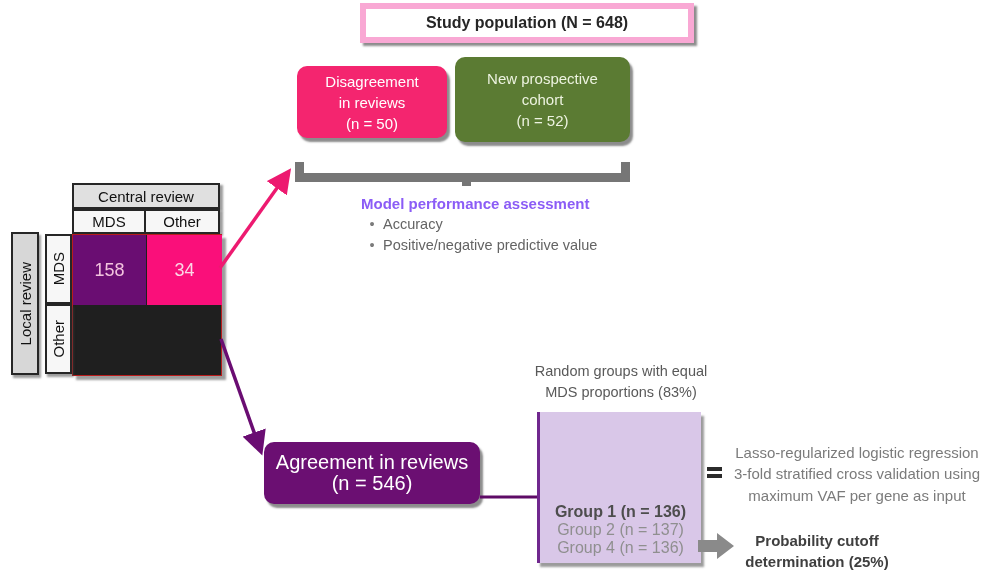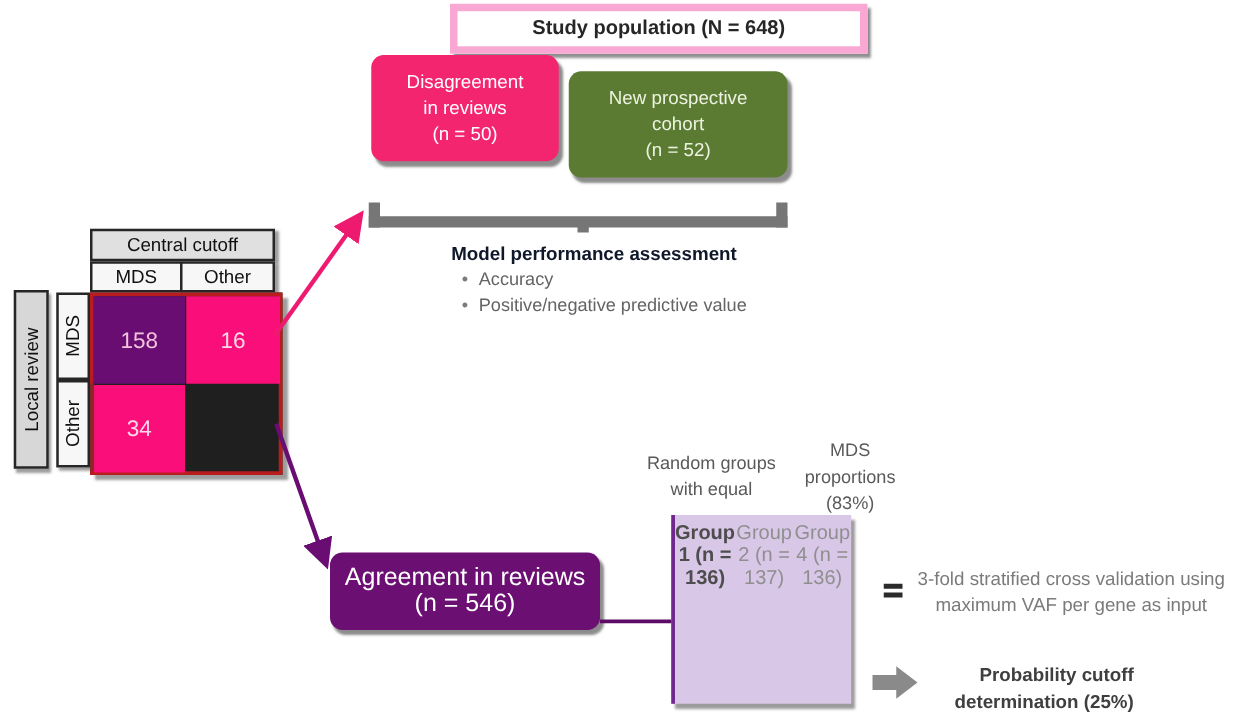--- a/index.html
+++ b/index.html
@@ -10,78 +10,78 @@
   
   .title-box{left:360px;top:3px;width:322px;height:28px;background:#ffffff;
     border:6px solid #f9a8d4;box-shadow:3px 3px 2px rgba(45,45,45,.55);
     display:flex;align-items:center;justify-content:center;
     font-weight:bold;font-size:16px;color:#262626;z-index:3;}
 
   
   .node{border-radius:10px;box-shadow:3px 4px 2px rgba(45,45,45,.55);
     display:flex;flex-direction:column;align-items:center;justify-content:center;
     font-size:15px;line-height:21px;text-align:center;z-index:3;}
-  .node-pink{left:297px;top:44px;width:150px;height:85px;background:#f4256f;color:#ffffff;}
+  .node-pink{left:297px;top:66px;width:150px;height:72px;background:#f4256f;color:#ffffff;}
   .node-green{left:455px;top:57px;width:175px;height:85px;background:#5b7b33;color:#edf3e0;}
   .node-agree{left:264px;top:442px;width:216px;height:62px;background:#6b0f72;color:#ffffff;font-size:20px;}
 
   
   .brk{background:#767676;z-index:1;}
   .brk-bar{left:295px;top:173px;width:335px;height:9px;}
   .brk-l{left:295px;top:162px;width:9px;height:20px;}
   .brk-r{left:621px;top:162px;width:9px;height:20px;}
   .brk-m{left:462px;top:180px;width:9px;height:16px;}
 
   
   .panel{background:#ffffff;z-index:2;}
   .perf-panel{left:345px;top:186px;width:282px;height:76px;padding:7px 0 0 16px;box-sizing:border-box;}
-  .perf-title{font-weight:bold;font-size:15px;color:#0f172a;line-height:21px;}
+  .perf-title{font-weight:bold;font-size:15px;color:#8b5cf6;line-height:21px;}
   .bullet-line{font-size:14.5px;color:#646464;line-height:21px;display:flex;}
   .bullet-line .blt{width:22px;text-align:center;color:#7b7b7b;}
 
   
   .mx-central{left:72px;top:183px;width:148px;height:26px;background:#e0e0e0;
     border:2px solid #262626;box-sizing:border-box;display:flex;align-items:center;justify-content:center;
     font-size:15px;color:#111;box-shadow:3px 2px 2px rgba(60,60,60,.5);}
   .mx-colhead{top:209px;height:25px;background:#f7f7f7;border:2px solid #262626;box-sizing:border-box;
     display:flex;align-items:center;justify-content:center;font-size:15px;color:#111;}
   .mx-col-mds{left:72px;width:74px;}
   .mx-col-other{left:144px;width:76px;box-shadow:3px 2px 2px rgba(60,60,60,.5);}
   .mx-cells{left:72px;top:234px;width:148px;height:140px;display:grid;
     grid-template-columns:73px 75px;grid-template-rows:70px 70px;background:#1f1f1f;gap:1px;
-    border:3px solid #b91c1c;box-sizing:content-box;box-shadow:4px 4px 2px rgba(60,60,60,.5);}
+    border:1px solid #b91c1c;box-sizing:content-box;box-shadow:4px 4px 2px rgba(60,60,60,.5);}
   .mx-cell{display:flex;align-items:center;justify-content:center;font-size:18px;}
   .cell-purple{background:#6a0d72;color:#f2c3de;}
   .cell-pink{background:#fa0f7a;color:#fbd7e6;}
   .vlabel{display:flex;align-items:center;justify-content:center;}
   .vlabel span{writing-mode:vertical-rl;transform:rotate(180deg);white-space:nowrap;}
   .mx-rowhead{left:45px;width:27px;height:70px;background:#f7f7f7;border:2px solid #262626;
     box-sizing:border-box;font-size:15px;color:#111;}
   .mx-row-mds{top:234px;}
   .mx-row-other{top:304px;box-shadow:2px 3px 2px rgba(60,60,60,.5);}
   .mx-local{left:11px;top:232px;width:28px;height:143px;background:#d7d7d7;border:2px solid #262626;
     box-sizing:border-box;font-size:15px;color:#111;box-shadow:2px 3px 2px rgba(60,60,60,.5);}
 
   
-  .rg-label{left:510px;top:354px;width:222px;height:56px;display:flex;flex-direction:row;
+  .rg-label{left:510px;top:354px;width:222px;height:56px;display:flex;flex-direction:column;
     align-items:center;justify-content:center;font-size:14.5px;color:#595959;line-height:21px;text-align:center;}
-  .rg-box{left:537px;top:412px;width:144px;height:151px;background:#d9c7e8;
+  .rg-box{left:537px;top:412px;width:164px;height:151px;background:#d9c7e8;
     border-left:3px solid #70278e;box-sizing:border-box;z-index:2;
-    box-shadow:3px 4px 2px rgba(55,55,55,.5);display:flex;flex-direction:row;justify-content:flex-start;
+    box-shadow:3px 4px 2px rgba(55,55,55,.5);display:flex;flex-direction:column;justify-content:flex-end;
     padding:6px 0;}
   .group-row{text-align:center;font-size:16px;color:#8f8f8f;}
   .group-row.bold{font-weight:bold;color:#4d4d4d;}
 
   
   .mt-panel{left:712px;top:422px;width:290px;height:104px;display:flex;flex-direction:column;
     align-items:center;justify-content:center;line-height:21.5px;text-align:center;}
   .mt-title{font-weight:bold;font-size:15px;color:#3f3f3f;}
   .mt-line{font-size:15px;color:#7b7b7b;}
   .pc-panel{left:727px;top:526px;width:180px;height:50px;display:flex;flex-direction:column;
-    align-items:flex-end;justify-content:center;font-weight:bold;font-size:15px;color:#3f3f3f;line-height:21px;text-align:center;}
+    align-items:center;justify-content:center;font-weight:bold;font-size:15px;color:#3f3f3f;line-height:21px;text-align:center;}
 
   .overlay{left:0;top:0;width:1000px;height:580px;pointer-events:none;z-index:4;}
 </style>
 </head>
 <body>
 
 <div class="canvas">
 
   <div class="abs title-box">Study population (N = 648)</div>
 
@@ -106,26 +106,25 @@
     <div class="bullet-line">
       <span class="blt">•</span>
       <span>Accuracy</span>
     </div>
     <div class="bullet-line">
       <span class="blt">•</span>
       <span>Positive/negative predictive value</span>
     </div>
   </div>
 
-  <div class="abs mx-central">Central cutoff</div>
+  <div class="abs mx-central">Central review</div>
   <div class="abs mx-colhead mx-col-mds">MDS</div>
   <div class="abs mx-colhead mx-col-other">Other</div>
   <div class="abs mx-cells">
     <div class="mx-cell cell-purple">158</div>
-    <div class="mx-cell cell-pink">16</div>
     <div class="mx-cell cell-pink">34</div>
   </div>
   <div class="abs mx-rowhead mx-row-mds vlabel">
     <span>MDS</span>
   </div>
   <div class="abs mx-rowhead mx-row-other vlabel">
     <span>Other</span>
   </div>
   <div class="abs mx-local vlabel">
     <span>Local review</span>
@@ -140,20 +139,21 @@
     <div>Random groups with equal</div>
     <div>MDS proportions (83%)</div>
   </div>
   <div class="abs rg-box">
     <div class="group-row bold">Group 1 (n = 136)</div>
     <div class="group-row">Group 2 (n = 137)</div>
     <div class="group-row">Group 4 (n = 136)</div>
   </div>
 
   <div class="abs panel mt-panel">
+    <div class="mt-line">Lasso-regularized logistic regression</div>
     <div class="mt-line">3-fold stratified cross validation using</div>
     <div class="mt-line">maximum VAF per gene as input</div>
   </div>
 
   <div class="abs panel pc-panel">
     <div>Probability cutoff</div>
     <div>determination (25%)</div>
   </div>
 
   <svg class="abs overlay" width="1000" height="580" viewBox="0 0 1000 580" xmlns="http://www.w3.org/2000/svg">

